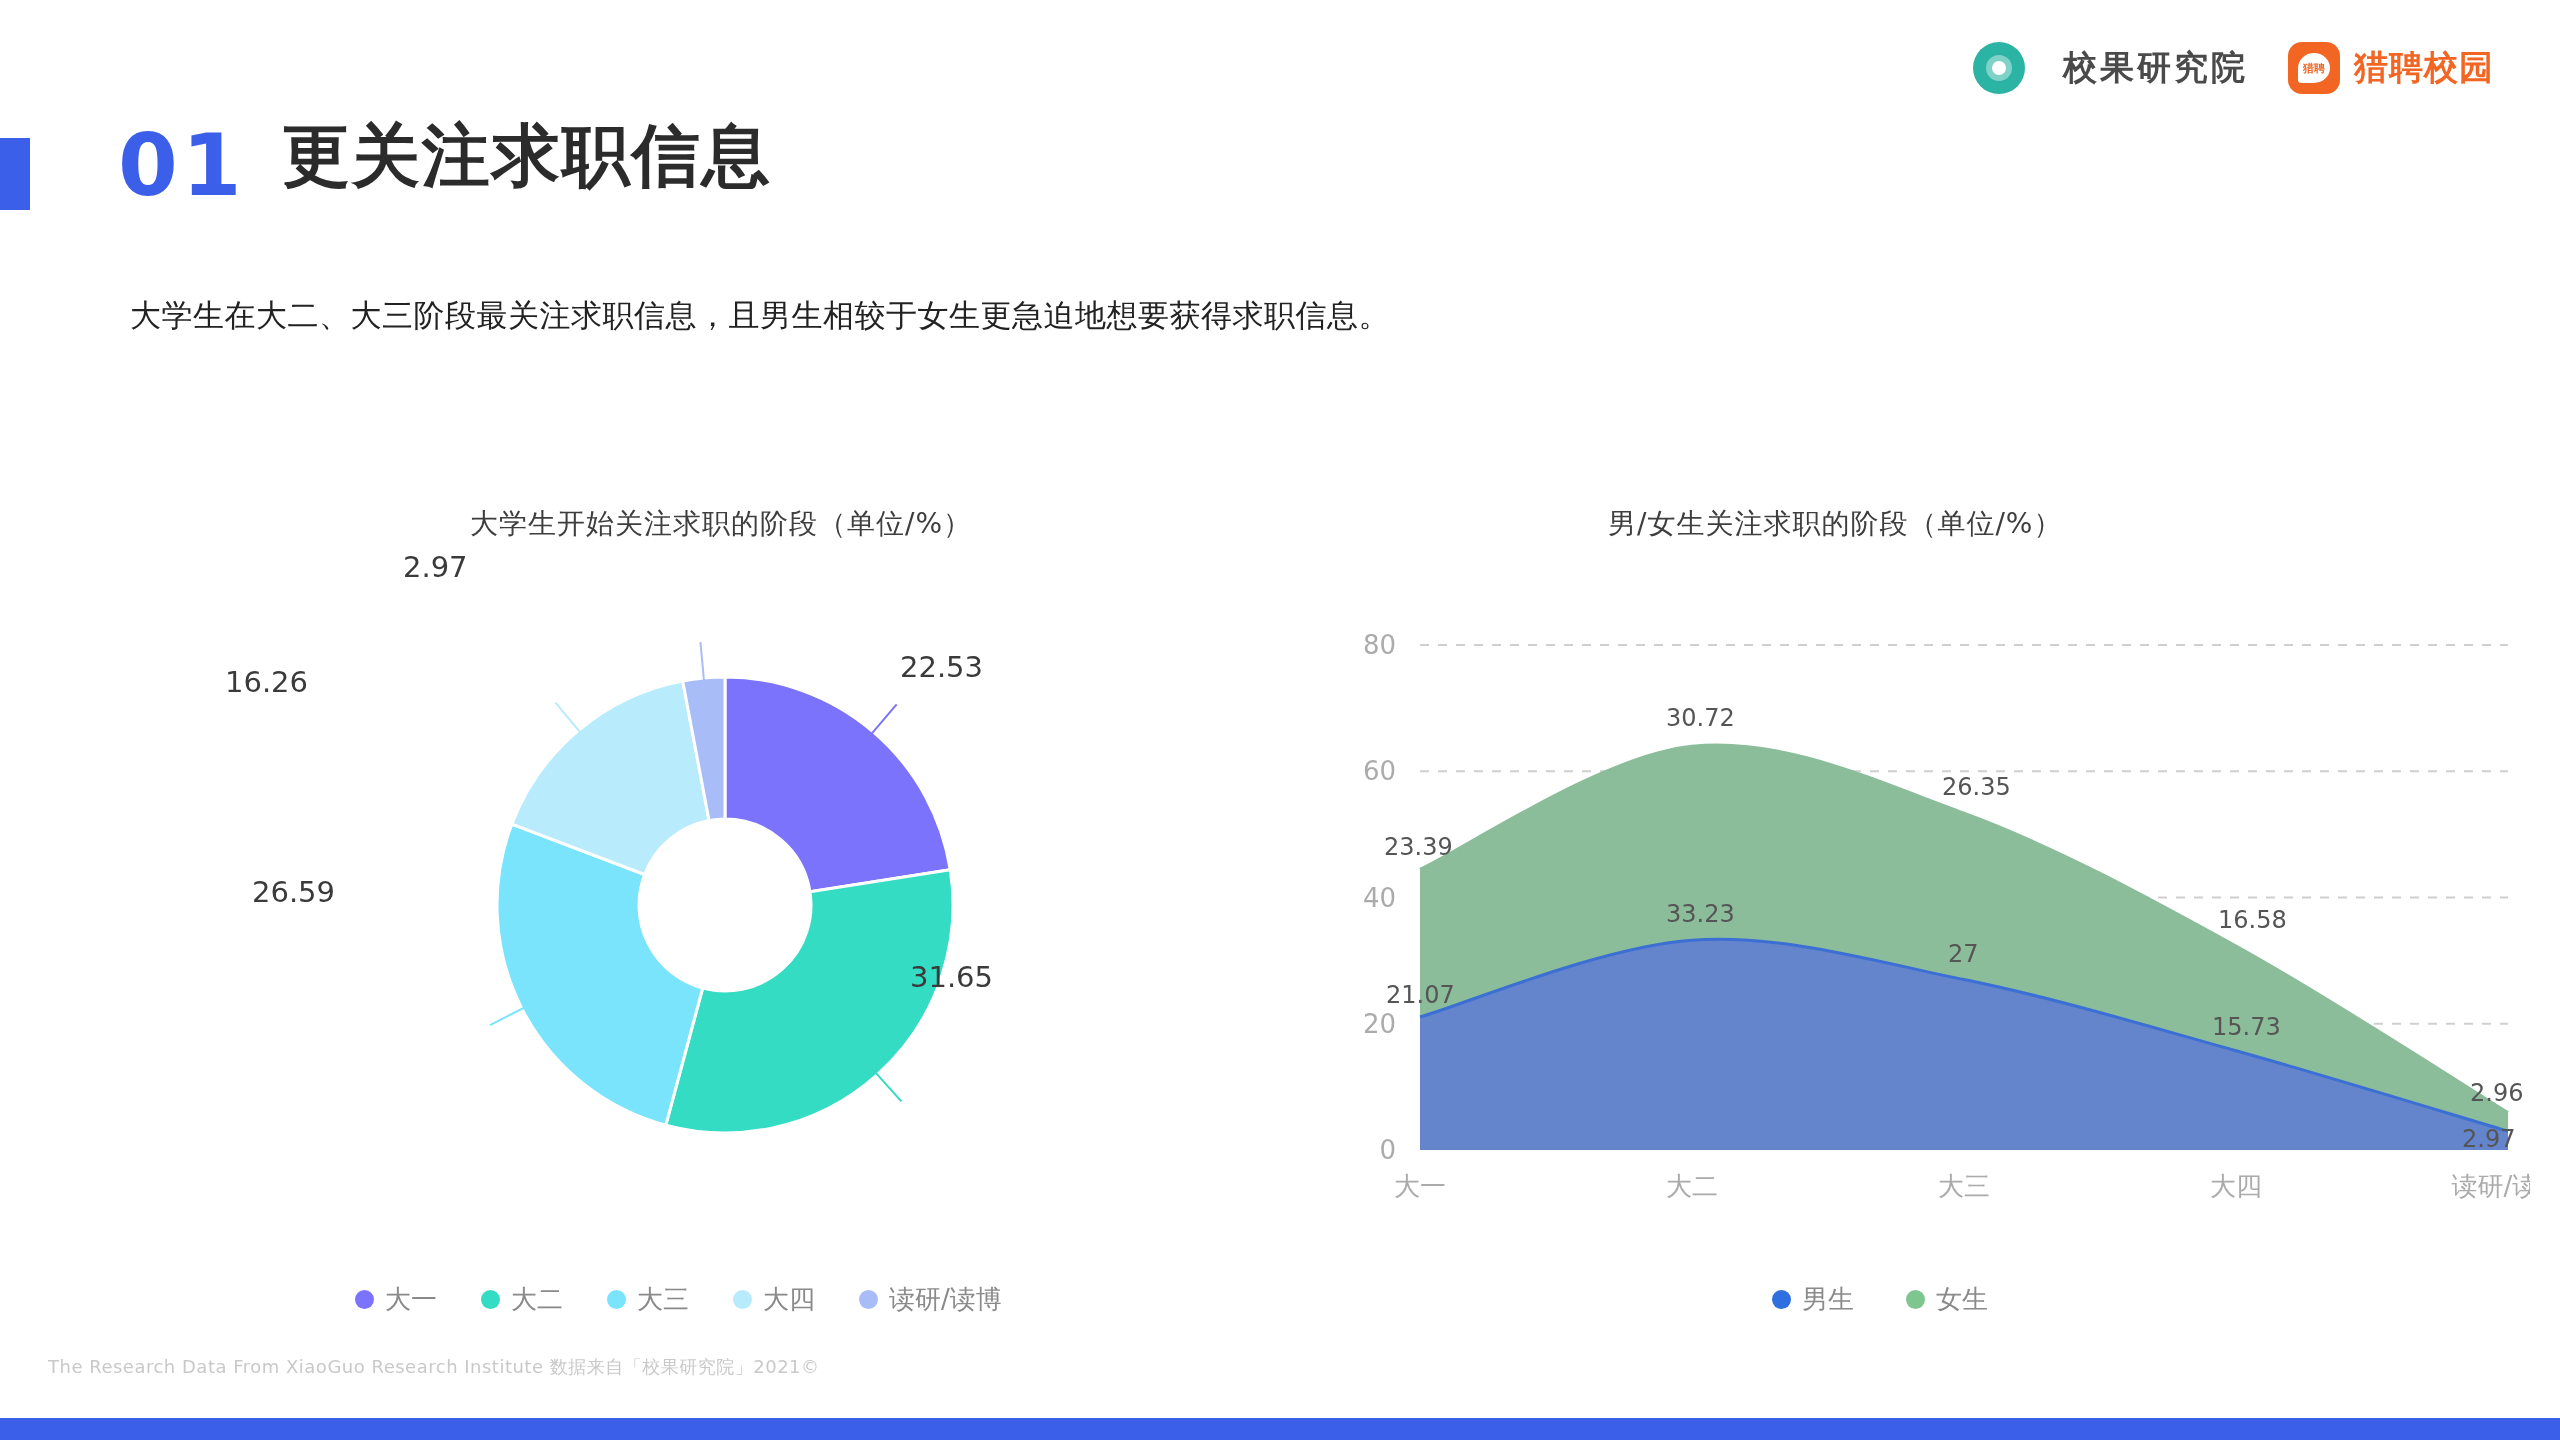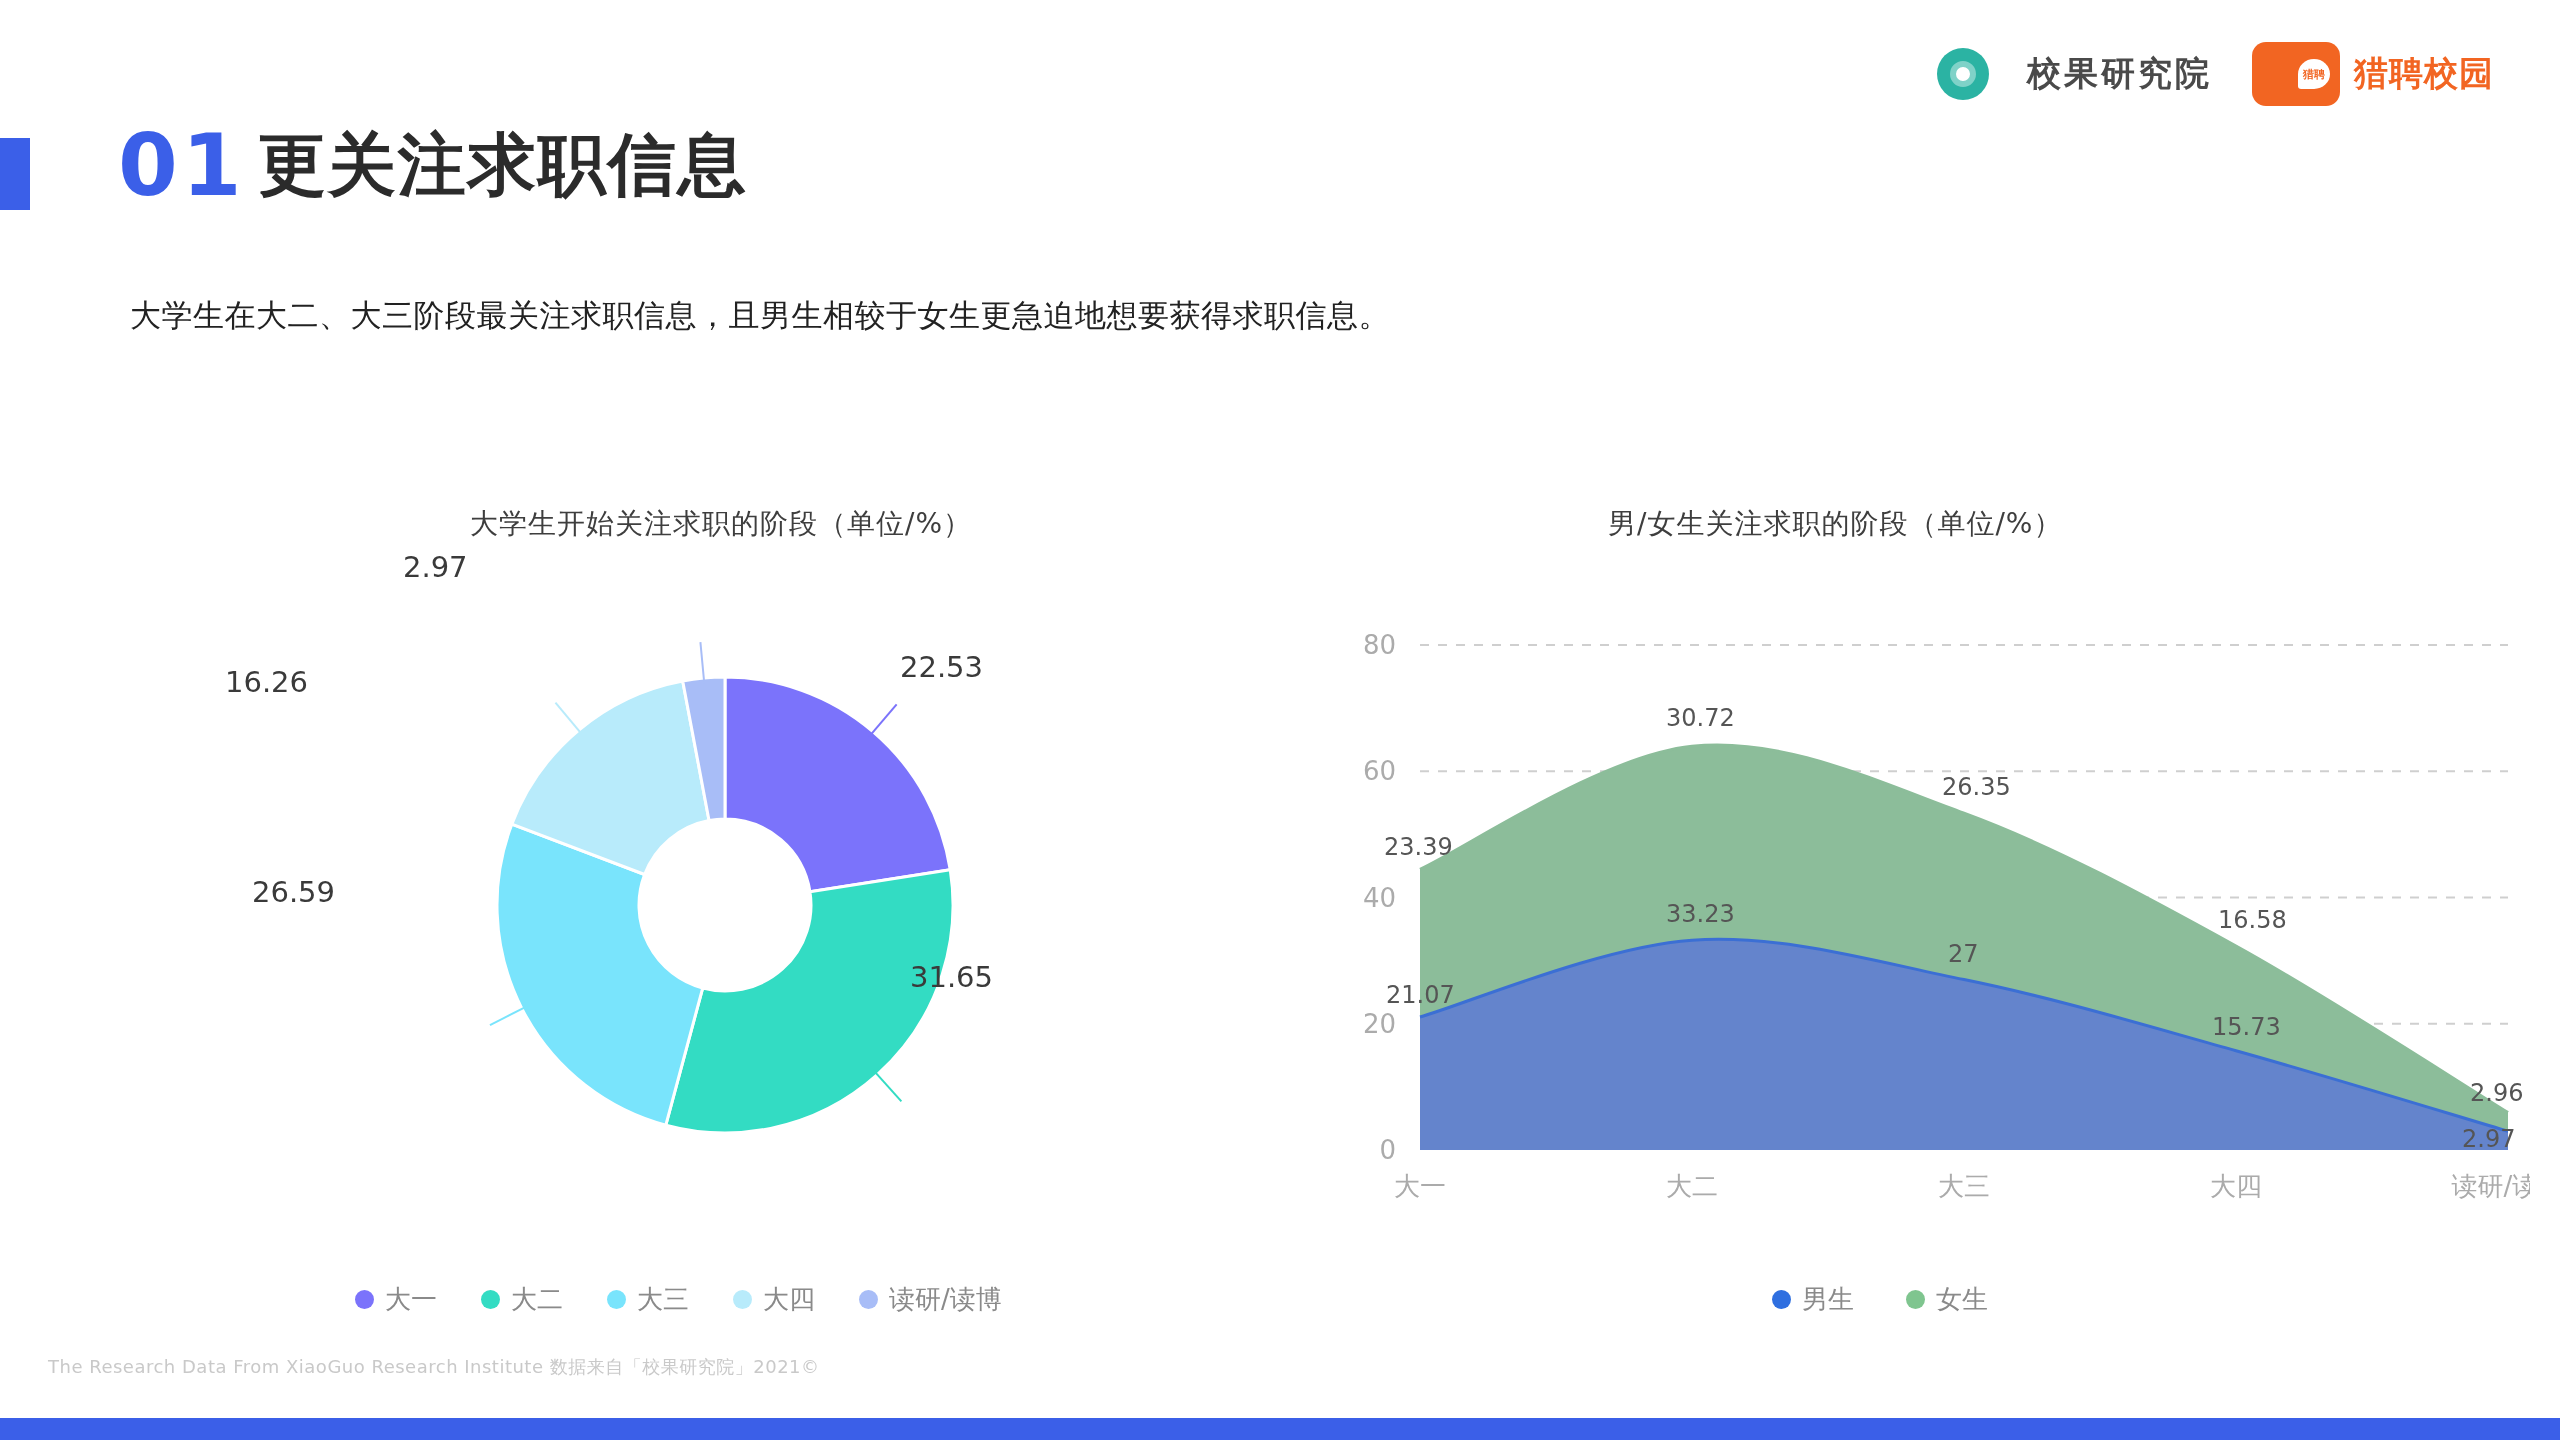--- a/index.html
+++ b/index.html
@@ -14,32 +14,32 @@
 
   
   .logos{position:absolute;right:66px;top:42px;display:flex;align-items:center;gap:40px;}
   .logo-unit{display:flex;align-items:center;gap:14px;}
   .logo-mark-teal{width:52px;height:52px;border-radius:50%;background:#2BB3A3;
     display:flex;align-items:center;justify-content:center;}
   .logo-mark-teal .ring{width:26px;height:26px;border-radius:50%;background:#fff;
     border:6px solid #7FD2C8;box-sizing:border-box;}
   .logo-text-teal{font-size:34px;font-weight:bold;color:#4A4A4A;letter-spacing:3px;
     font-family:"DejaVu Sans",sans-serif;margin-left:24px;}
-  .logo-mark-orange{width:52px;height:64px;border-radius:14px;background:#F26522;
-    display:flex;align-items:center;justify-content:center;position:relative;padding-left:36px;}
+  .logo-mark-orange{width:52px;height:52px;border-radius:14px;background:#F26522;
+    display:flex;align-items:center;justify-content:center;position:relative;}
   .logo-mark-orange .bub{width:32px;height:30px;border-radius:50% 50% 50% 10%;background:#fff;
     display:flex;align-items:center;justify-content:center;}
   .logo-mark-orange .bub span{font-size:11px;color:#F26522;font-weight:bold;
     font-family:"DejaVu Sans",sans-serif;line-height:1;}
   .logo-text-orange{font-size:34px;font-weight:bold;color:#F26522;letter-spacing:1px;
     font-family:"DejaVu Sans",sans-serif;}
 
   
   .accent-bar{position:absolute;left:0;top:138px;width:30px;height:72px;background:#3B5FE8;}
-  .headline{position:absolute;left:118px;top:122px;display:flex;align-items:center;gap:12px;
+  .headline{position:absolute;left:118px;top:122px;display:flex;align-items:flex-start;gap:36px;
     white-space:nowrap;}
   .num{font-size:86px;font-weight:bold;color:#3B5FE8;letter-spacing:4px;
     font-family:"DejaVu Sans",sans-serif;line-height:1;}
   .h-blue{font-size:68px;font-weight:bold;color:#3B5FE8;letter-spacing:2px;
     font-family:"DejaVu Sans",sans-serif;line-height:1;}
   .h-dark{font-size:68px;font-weight:bold;color:#2B2B2B;letter-spacing:2px;
     font-family:"DejaVu Sans",sans-serif;line-height:1;}
   .subtitle{position:absolute;left:130px;top:295px;font-size:31px;color:#222;
     font-family:"DejaVu Sans",sans-serif;letter-spacing:0.5px;}
 

